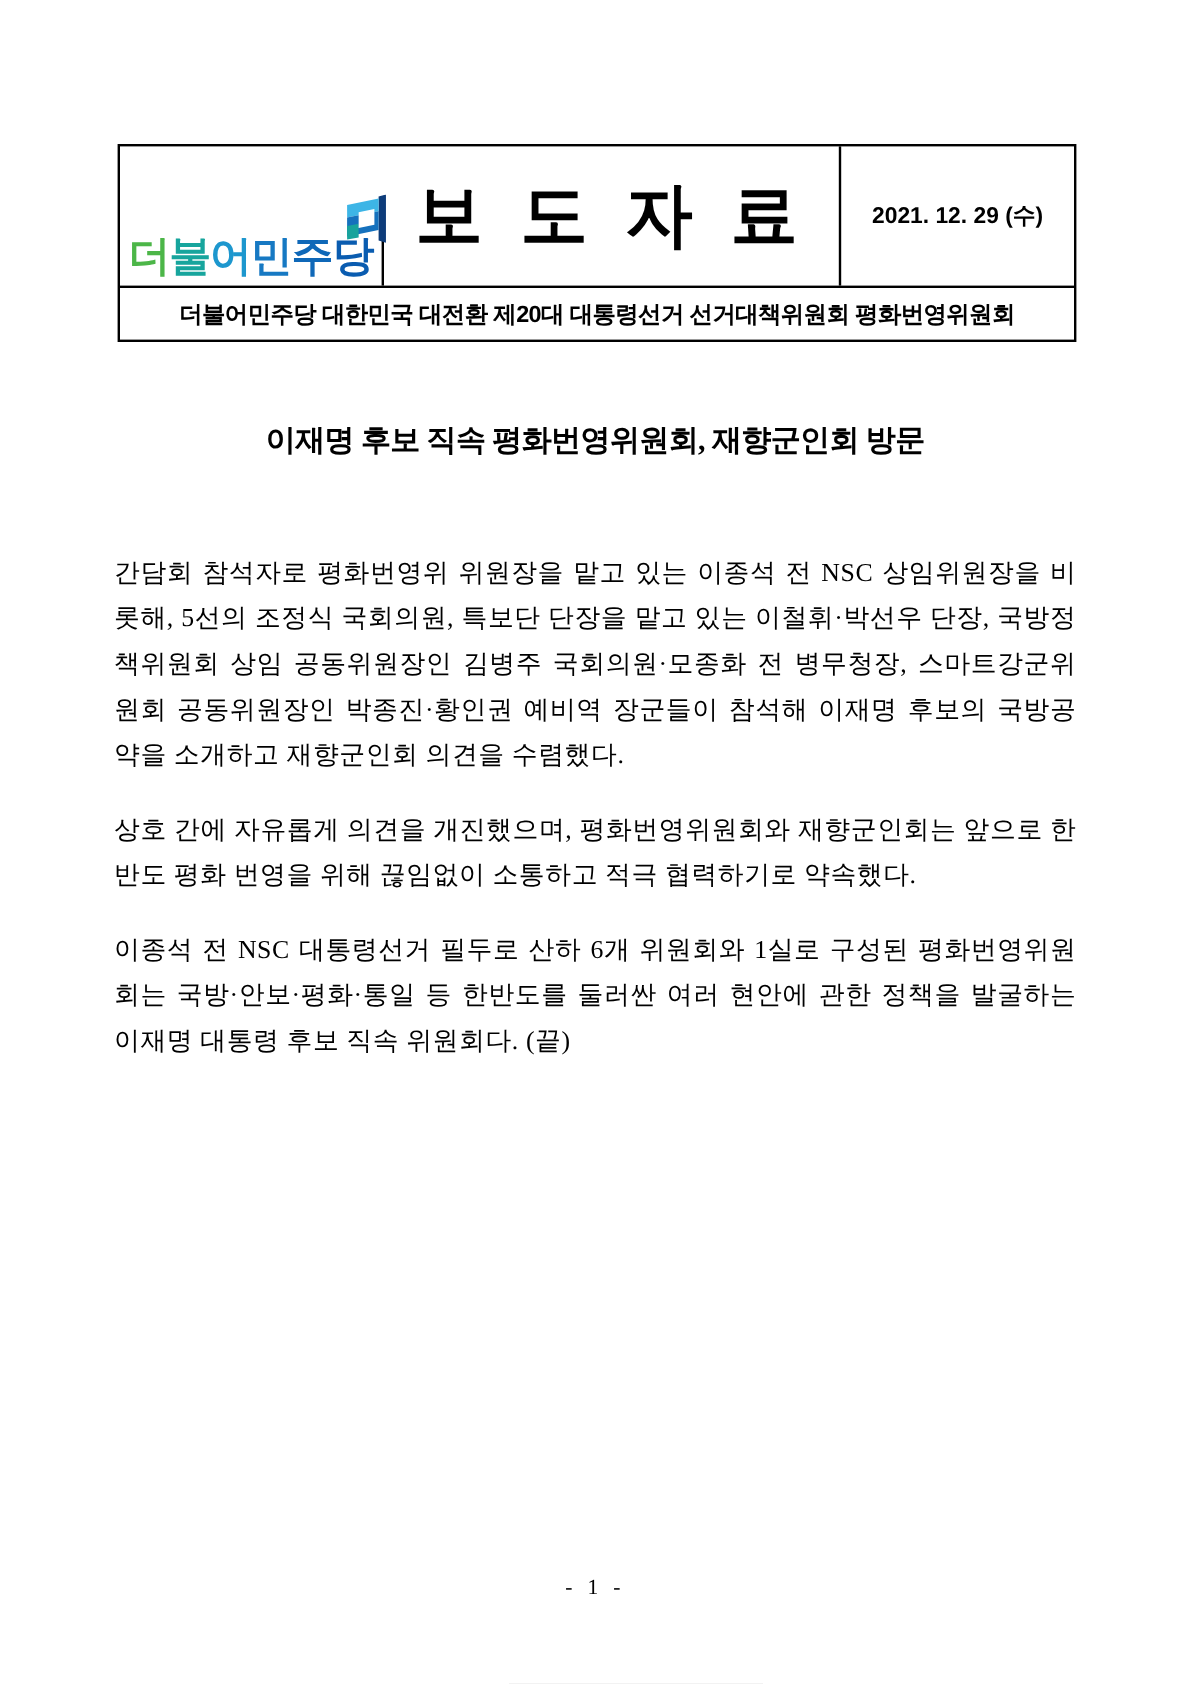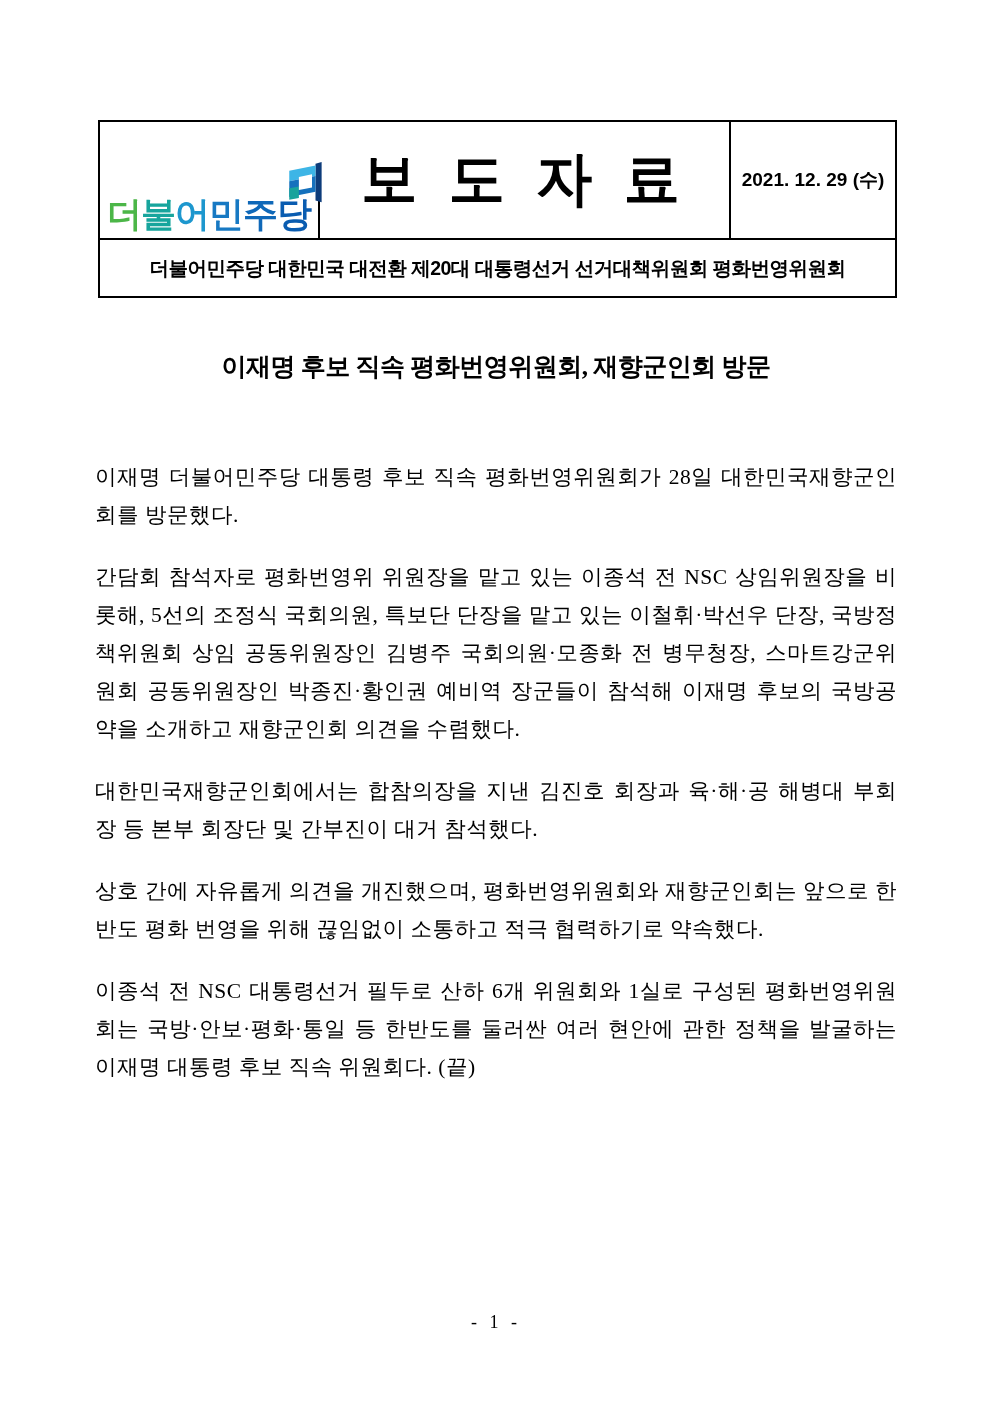--- a/index.html
+++ b/index.html
@@ -58,33 +58,33 @@
   }
   .press-title {
     font-family: "Liberation Sans", "DejaVu Sans", sans-serif;
     font-weight: 900;
     font-size: 56px;
     letter-spacing: 8px;
     white-space: nowrap;
     transform: scaleY(1.05);
   }
   .date-cell {
-    width: 164px;
+    width: 194px;
     display: flex;
     align-items: center;
     justify-content: center;
   }
   .date-text {
     font-family: "Liberation Sans", "DejaVu Sans", sans-serif;
     font-weight: 700;
     font-size: 19px;
     white-space: nowrap;
   }
   .header-sub {
-    height: 56px;
+    height: 43px;
     display: flex;
     align-items: center;
     justify-content: center;
   }
   .header-sub-text {
     font-family: "Liberation Sans", "DejaVu Sans", sans-serif;
     font-weight: 700;
     font-size: 19.5px;
     letter-spacing: -0.5px;
     white-space: nowrap;
@@ -163,22 +163,20 @@
     <div class="header-sub">
       <div class="header-sub-text">더불어민주당 대한민국 대전환 제20대 대통령선거 선거대책위원회 평화번영위원회</div>
     </div>
   </div>
 
   <div class="doc-title">
     <span class="t-line">이재명 후보 직속 평화번영위원회, 재향군인회 방문</span>
   </div>
 
   <div class="doc-body">
-    <p>이재명 더불어민주당 대통령 후보 직속 평화번영위원회가 28일 대한민국재향군인회를 방문했다.</p>
     <p>간담회 참석자로 평화번영위 위원장을 맡고 있는 이종석 전 NSC 상임위원장을 비롯해, 5선의 조정식 국회의원, 특보단 단장을 맡고 있는 이철휘·박선우 단장, 국방정책위원회 상임 공동위원장인 김병주 국회의원·모종화 전 병무청장, 스마트강군위원회 공동위원장인 박종진·황인권 예비역 장군들이 참석해 이재명 후보의 국방공약을 소개하고 재향군인회 의견을 수렴했다.</p>
-    <p>대한민국재향군인회에서는 합참의장을 지낸 김진호 회장과 육·해·공 해병대 부회장 등 본부 회장단 및 간부진이 대거 참석했다.</p>
     <p>상호 간에 자유롭게 의견을 개진했으며, 평화번영위원회와 재향군인회는 앞으로 한반도 평화 번영을 위해 끊임없이 소통하고 적극 협력하기로 약속했다.</p>
     <p>이종석 전 NSC 대통령선거 필두로 산하 6개 위원회와 1실로 구성된 평화번영위원회는 국방·안보·평화·통일 등 한반도를 둘러싼 여러 현안에 관한 정책을 발굴하는 이재명 대통령 후보 직속 위원회다. (끝)</p>
   </div>
 
   <div class="page-footer">- 1 -</div>
 
 </div>
 
 </body></html>

